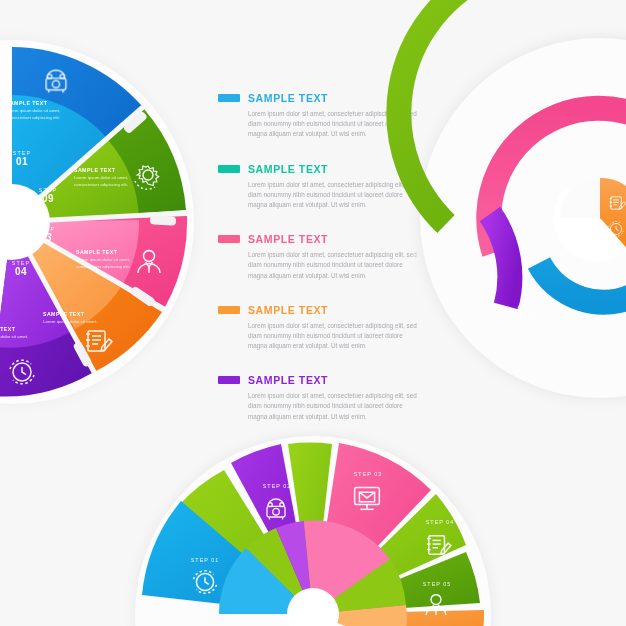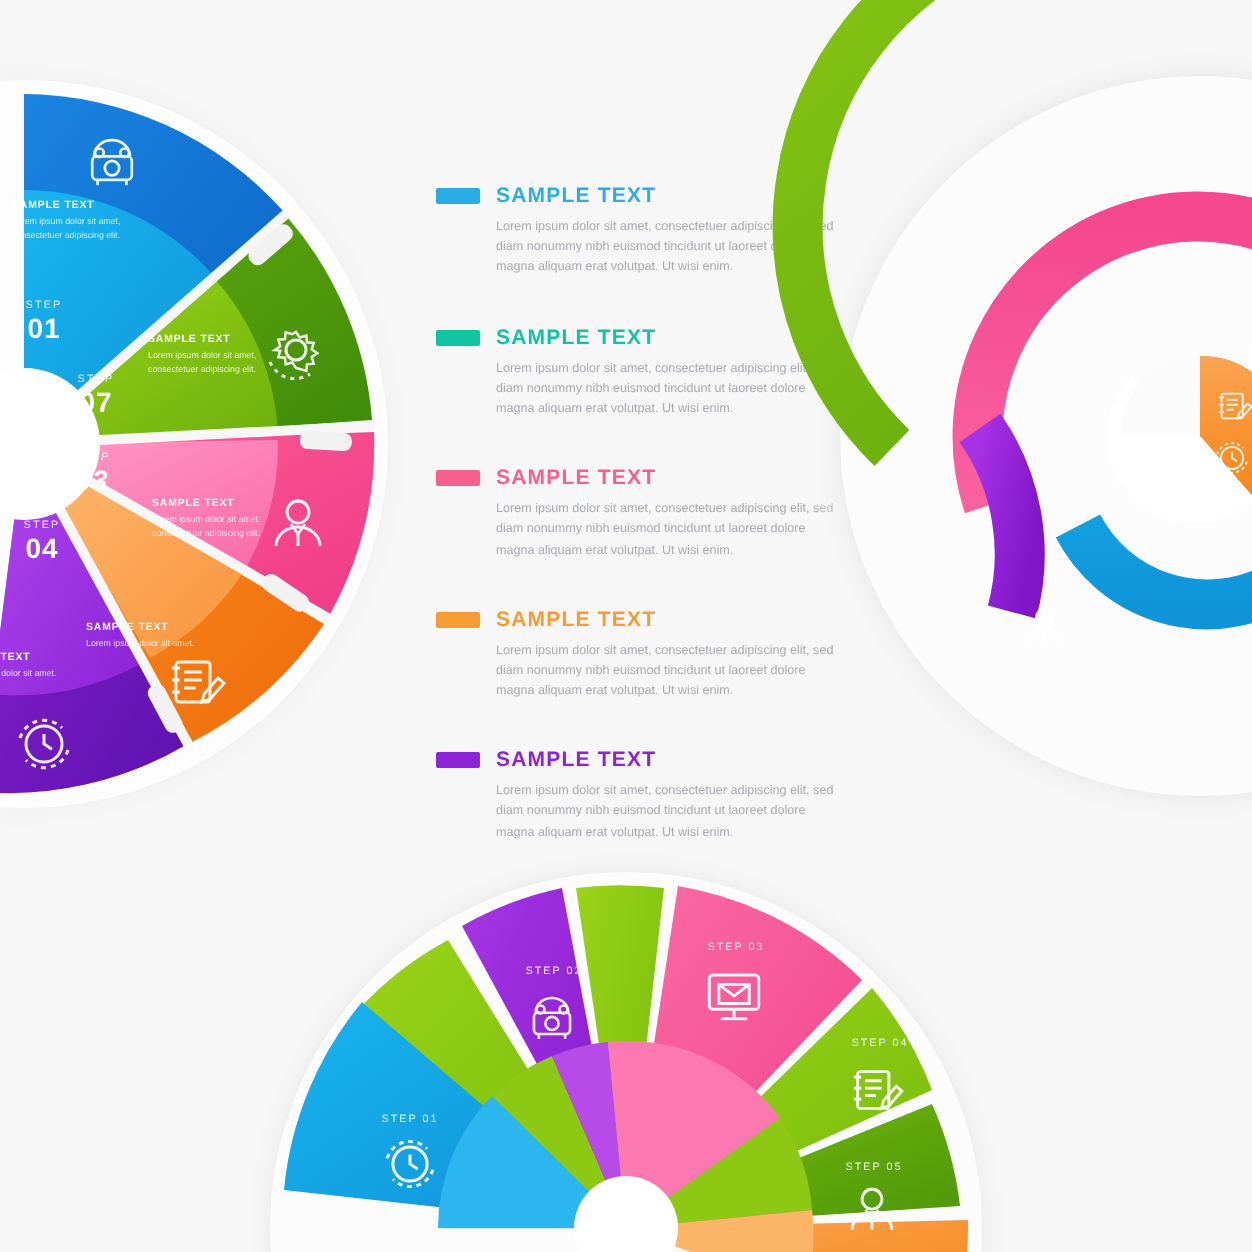--- a/index.html
+++ b/index.html
@@ -43,21 +43,21 @@
   .wl-body{
     font-size:4.4px;line-height:1.5;color:rgba(255,255,255,.82);
     margin:0;max-width:58px;
   }
   .step-badge{position:absolute;text-align:center;pointer-events:none;}
   .step-word{
     font-size:5.4px;color:rgba(255,255,255,.85);letter-spacing:1.1px;
     display:block;line-height:1;
   }
   .step-num{
-    font-size:14px;font-weight:bold;color:#ffffff;display:block;
+    font-size:10px;font-weight:bold;color:#ffffff;display:block;
     line-height:1.15;letter-spacing:.5px;
   }
   .step-cap{
     font-size:5.4px;color:rgba(255,255,255,.9);letter-spacing:1px;
     display:block;text-align:center;white-space:nowrap;
   }
 </style>
 </head>
 <body>
 
@@ -215,21 +215,21 @@
       <p class="wl-title">SAMPLE TEXT</p>
       <p class="wl-body">Lorem ipsum dolor sit amet.</p>
     </div>
 
     <div class="step-badge" style="left:172px;top:131px;width:40px;">
       <span class="step-word">STEP</span>
       <span class="step-num">01</span>
     </div>
     <div class="step-badge" style="left:198px;top:168px;width:40px;">
       <span class="step-word">STEP</span>
-      <span class="step-num">07</span>
+      <span class="step-num">09</span>
     </div>
     <div class="step-badge" style="left:196px;top:207px;width:40px;font-style:italic;">
       <span class="step-word">STEP</span>
       <span class="step-num">03</span>
     </div>
     <div class="step-badge" style="left:171px;top:241px;width:40px;">
       <span class="step-word">STEP</span>
       <span class="step-num">04</span>
     </div>
     <div class="step-badge" style="left:138px;top:252px;width:40px;">

